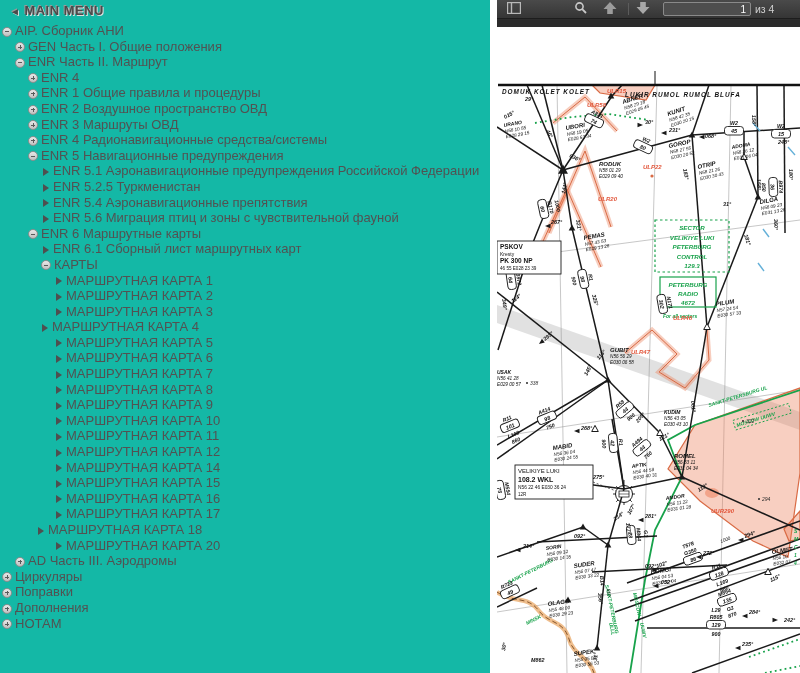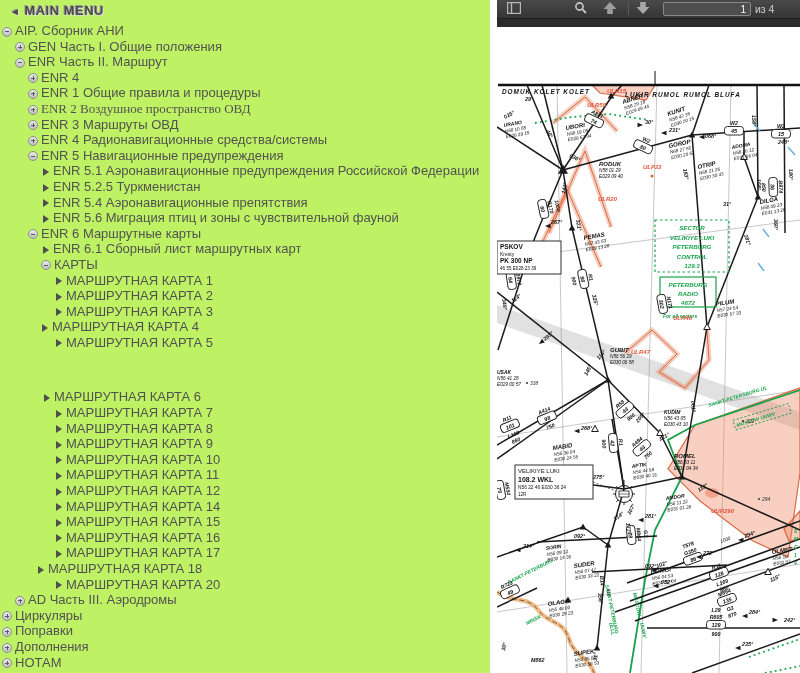--- a/index.html
+++ b/index.html
@@ -1,20 +1,20 @@
 <!DOCTYPE html>
 <html><head>
 <meta charset="utf-8">
 <style>
   html,body{margin:0;padding:0;}
   body{width:800px;height:673px;position:relative;overflow:hidden;background:#fff;
        font-family:"Liberation Sans", sans-serif;}
 
   
-  #sidebar{position:absolute;left:0;top:0;width:490px;height:673px;background:#bef264;}
+  #sidebar{position:absolute;left:0;top:0;width:490px;height:673px;background:#14b8a6;}
   #main-menu-header{position:absolute;left:10px;top:3px;font-size:13px;font-weight:bold;
       color:#4a4a4a;letter-spacing:.5px;
       text-shadow:-1px -1px 0 #9a9a9a, 1px 1px 0 #dedede;white-space:nowrap;}
   #main-menu-header .collapse{font-size:10px;margin-right:4px;}
   #tree{position:absolute;left:0;top:23px;width:498px;}
   .trow{height:15.6px;line-height:15.6px;white-space:nowrap;font-size:13px;color:#525252;
         cursor:default;overflow:hidden;}
   .ico{display:inline-block;vertical-align:middle;margin-right:3px;box-sizing:border-box;}
   .ico.minus,.ico.plus{width:10px;height:10px;border:1px solid #8e8e8e;border-radius:50%;
         background:linear-gradient(#e9e9e9,#bfbfbf);position:relative;}
@@ -60,37 +60,37 @@
 <div id="sidebar">
   <div id="main-menu-header">
     <span class="collapse">◄</span><span>MAIN MENU</span>
   </div>
   <div id="tree">
       <div class="trow" style="padding-left: 2px;"><span class="ico minus"></span><span>AIP. Сборник АНИ</span></div>
       <div class="trow" style="padding-left: 15px;"><span class="ico plus"></span><span>GEN Часть I. Общие положения</span></div>
       <div class="trow" style="padding-left: 15px;"><span class="ico minus"></span><span>ENR Часть II. Маршрут</span></div>
       <div class="trow" style="padding-left: 28px;"><span class="ico plus"></span><span>ENR 4</span></div>
       <div class="trow" style="padding-left: 28px;"><span class="ico plus"></span><span>ENR 1 Общие правила и процедуры</span></div>
-      <div class="trow" style="padding-left: 28px; font-family: Liberation Serif, serif;"><span class="ico plus"></span><span>ENR 2 Воздушное пространство ОВД</span></div>
+      <div class="trow" style="padding-left: 28px;"><span class="ico plus"></span><span>ENR 2 Воздушное пространство ОВД</span></div>
       <div class="trow" style="padding-left: 28px;"><span class="ico plus"></span><span>ENR 3 Маршруты ОВД</span></div>
       <div class="trow" style="padding-left: 28px;"><span class="ico plus"></span><span>ENR 4 Радионавигационные средства/системы</span></div>
       <div class="trow" style="padding-left: 28px;"><span class="ico minus"></span><span>ENR 5 Навигационные предупреждения</span></div>
       <div class="trow" style="padding-left: 41px;"><span class="ico arrow"></span><span>ENR 5.1 Аэронавигационные предупреждения Российской Федерации</span></div>
       <div class="trow" style="padding-left: 41px;"><span class="ico arrow"></span><span>ENR 5.2.5 Туркменистан</span></div>
       <div class="trow" style="padding-left: 41px;"><span class="ico arrow"></span><span>ENR 5.4 Аэронавигационные препятствия</span></div>
       <div class="trow" style="padding-left: 41px;"><span class="ico arrow"></span><span>ENR 5.6 Миграция птиц и зоны с чувствительной фауной</span></div>
       <div class="trow" style="padding-left: 28px;"><span class="ico minus"></span><span>ENR 6 Маршрутные карты</span></div>
       <div class="trow" style="padding-left: 41px;"><span class="ico arrow"></span><span>ENR 6.1 Сборный лист маршрутных карт</span></div>
       <div class="trow" style="padding-left: 41px;"><span class="ico minus"></span><span>КАРТЫ</span></div>
       <div class="trow" style="padding-left: 54px;"><span class="ico arrow"></span><span>МАРШРУТНАЯ КАРТА 1</span></div>
       <div class="trow" style="padding-left: 54px;"><span class="ico arrow"></span><span>МАРШРУТНАЯ КАРТА 2</span></div>
       <div class="trow" style="padding-left: 54px;"><span class="ico arrow"></span><span>МАРШРУТНАЯ КАРТА 3</span></div>
       <div class="trow" style="padding-left: 40px;"><span class="ico arrow"></span><span>МАРШРУТНАЯ КАРТА 4</span></div>
       <div class="trow" style="padding-left: 54px;"><span class="ico arrow"></span><span>МАРШРУТНАЯ КАРТА 5</span></div>
-      <div class="trow" style="padding-left: 42px; margin-top: 39px;"><span class="ico arrow"></span><span>МАРШРУТНАЯ КАРТА 6</span></div>
+      <div class="trow" style="padding-left: 54px;"><span class="ico arrow"></span><span>МАРШРУТНАЯ КАРТА 6</span></div>
       <div class="trow" style="padding-left: 54px;"><span class="ico arrow"></span><span>МАРШРУТНАЯ КАРТА 7</span></div>
       <div class="trow" style="padding-left: 54px;"><span class="ico arrow"></span><span>МАРШРУТНАЯ КАРТА 8</span></div>
       <div class="trow" style="padding-left: 54px;"><span class="ico arrow"></span><span>МАРШРУТНАЯ КАРТА 9</span></div>
       <div class="trow" style="padding-left: 54px;"><span class="ico arrow"></span><span>МАРШРУТНАЯ КАРТА 10</span></div>
       <div class="trow" style="padding-left: 54px;"><span class="ico arrow"></span><span>МАРШРУТНАЯ КАРТА 11</span></div>
       <div class="trow" style="padding-left: 54px;"><span class="ico arrow"></span><span>МАРШРУТНАЯ КАРТА 12</span></div>
       <div class="trow" style="padding-left: 54px;"><span class="ico arrow"></span><span>МАРШРУТНАЯ КАРТА 14</span></div>
       <div class="trow" style="padding-left: 54px;"><span class="ico arrow"></span><span>МАРШРУТНАЯ КАРТА 15</span></div>
       <div class="trow" style="padding-left: 54px;"><span class="ico arrow"></span><span>МАРШРУТНАЯ КАРТА 16</span></div>
       <div class="trow" style="padding-left: 54px;"><span class="ico arrow"></span><span>МАРШРУТНАЯ КАРТА 17</span></div>

